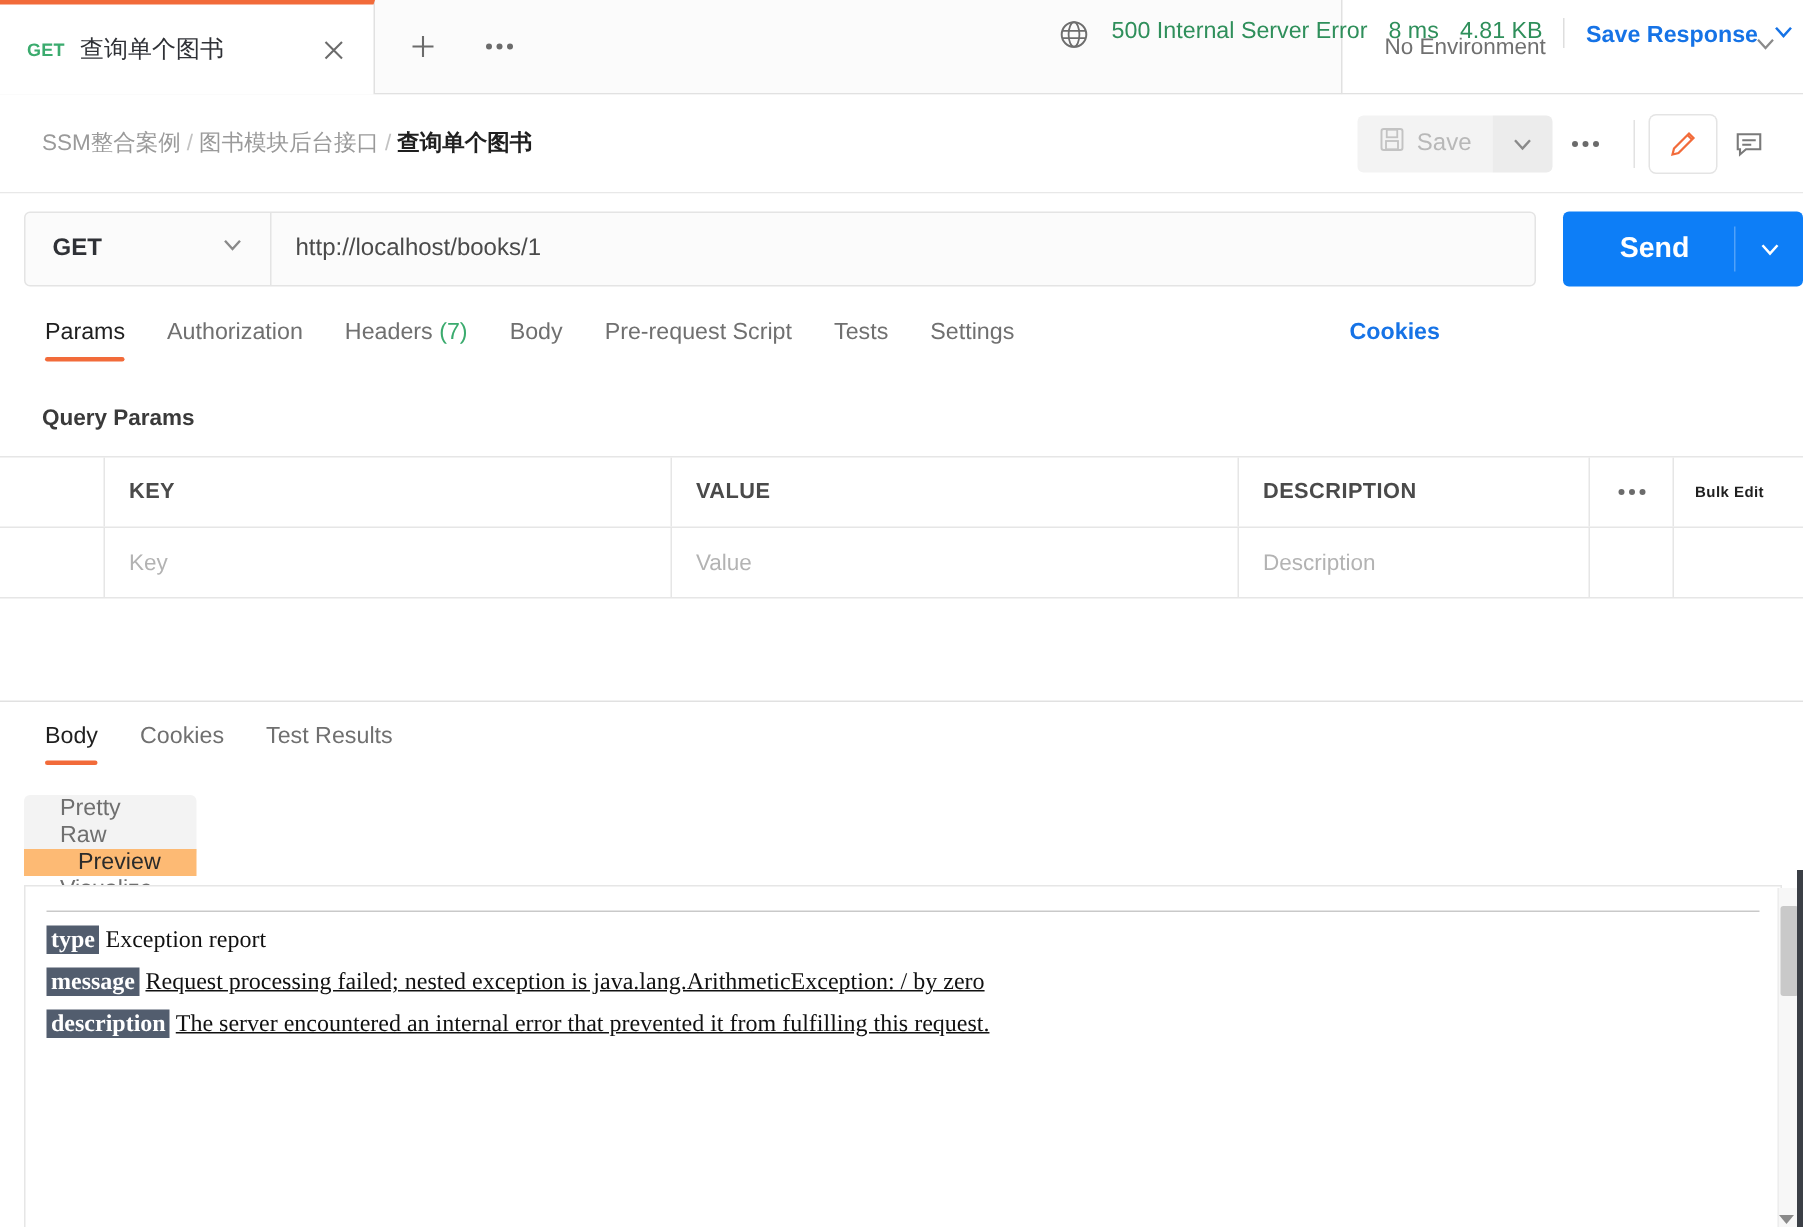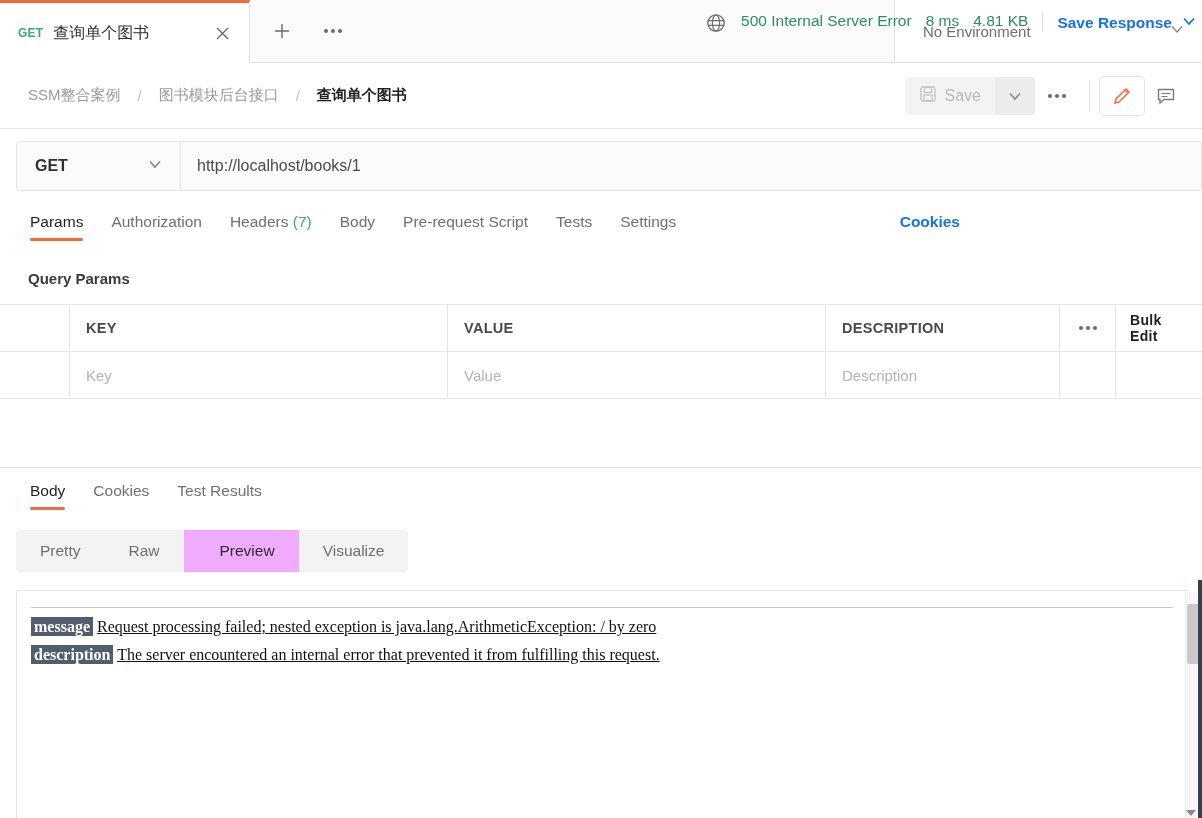--- a/index.html
+++ b/index.html
@@ -25,21 +25,21 @@
   .tab-plus { position:absolute; left:265px; top:14px; width:34px; height:34px; display:flex; align-items:center; justify-content:center; color:#6b6b6b; font-size:26px; font-weight:300; cursor:pointer; }
   .tab-dots { position:absolute; left:316px; top:20px; width:34px; height:22px; display:flex; align-items:center; justify-content:center; cursor:pointer; }
   .tabstrip-blank { position:absolute; left:250px; top:0; right:308px; height:63px; background:#fbfbfb; border-bottom:1px solid #e1e1e1; }
   .env-box { position:absolute; right:0; top:0; width:308px; height:63px; background:#fff; border-left:1px solid #e1e1e1; border-bottom:1px solid #e1e1e1; display:flex; align-items:center; padding:0 16px 0 28px;margin-left:41px; }
   .env-label { font-size:15px; color:#707070; flex:1; }
   .dots { display:inline-flex; gap:3px; align-items:center; }
   .dots i { width:4px; height:4px; border-radius:50%; background:#6b6b6b; display:block; }
 
   
   .crumbbar { position:absolute; left:0; top:63px; width:1202px; height:66px; background:#fff; border-bottom:1px solid #e8e8e8; display:flex; align-items:center; padding:0 14px 0 28px; }
-  .crumbs { flex:1; font-size:15px; color:#9a9a9a; display:flex; align-items:center; gap:17px; white-space:nowrap; }
+  .crumbs { flex:1; font-size:15px; color:#9a9a9a; display:flex; align-items:center; gap:4px; white-space:nowrap; }
   .crumbs .sep { color:#c2c2c2; }
   .crumbs .current { color:#1f1f1f; font-weight:700; }
   .save-btn { height:38px; display:flex; align-items:center; gap:8px; padding:0 14px; background:#f3f3f3; border-radius:4px 0 0 4px; color:#b8b8b8; font-size:16px; }
   .save-caret { height:38px; width:40px; background:#ececec; border-radius:0 4px 4px 0; display:flex; align-items:center; justify-content:center; color:#9a9a9a; cursor:pointer; }
   .hdr-dots { width:44px; height:38px; display:flex; align-items:center; justify-content:center; cursor:pointer; }
   .vsep { width:1px; height:32px; background:#e2e2e2; margin:0 10px; }
   .icon-btn { width:44px; height:38px; border-radius:4px; display:flex; align-items:center; justify-content:center; cursor:pointer; }
   .icon-btn.sel { background:#fff; box-shadow:0 0 0 1px #e4e4e4; }
 
   
@@ -64,38 +64,38 @@
   .tbl { position:absolute; left:0; top:304px; width:1202px; border-top:1px solid #e6e6e6; }
   .trow { display:flex; height:47px; border-bottom:1px solid #e6e6e6; }
   .tcell { display:flex; align-items:center; padding:0 16px; border-right:1px solid #e6e6e6; font-size:15px; }
   .c-chk { width:70px; padding:0; }
   .c-key { width:378px; }
   .c-val { width:378px; }
   .c-desc { width:234px; }
   .c-dots { width:56px; justify-content:center; }
   .c-bulk { flex:1; padding-left:14px; }
   .thead .tcell { font-weight:700; color:#4a4a4a; letter-spacing:.3px; font-size:14.5px; }
-  .thead .c-bulk { color:#1f1f1f; font-weight:700; font-size:14px; cursor:pointer; }
+  .thead .c-bulk { color:#1f1f1f; font-weight:700; font-size:10px; cursor:pointer; }
   .phold { color:#b3b3b3; }
 
   
   .pane-div { position:absolute; left:0; top:467px; width:1202px; height:1px; background:#e1e1e1; }
 
   
   .resrow { position:absolute; left:0; top:468px; width:1202px; height:54px; display:flex; align-items:flex-start; padding:0 0 0 16px; }
   .status-area { position:absolute; right:0; top:12px; display:flex; align-items:flex-start; gap:14px; padding-right:4px; }
   .globe { width:22px; height:22px; }
   .st-txt { font-size:15.5px; color:#2f8f5b; }
   .st-sep { width:1px; height:20px; background:#dedede; }
   .save-resp { font-size:15.5px; font-weight:700; color:#1673e6; cursor:pointer; display:flex; align-items:center; gap:8px; }
 
   
-  .seg { position:absolute; left:16px; top:530px; height:42px; background:#f3f3f3; border-radius:4px; display:flex; align-items:stretch; }
+  .seg { position:absolute; left:16px; top:530px; height:42px; background:#f3f3f3; border-radius:4px; display:flex; align-items:stretch;flex-direction:column; }
   .seg div { display:flex; align-items:center; padding:0 24px; font-size:15.5px; color:#6f6f6f; cursor:pointer; }
-  .seg div.on { background:#f0abfc; color:#2b2b2b;padding-left:36px; }
+  .seg div.on { background:#fdba74; color:#2b2b2b;padding-left:36px; }
 
   
   .preview { position:absolute; left:16px; top:590px; width:1172px; height:228px; background:#fff; border:1px solid #e6e6e6; border-bottom:none; overflow:hidden; }
   .tomcat-head { background:#525d6e; color:#fff; font-family:"Liberation Serif", serif; font-weight:700; font-size:27px; line-height:1.25; padding:8px 14px 10px; }
   .tomcat-rule { height:1px; background:#c9c9c9; margin:16px 14px 0; }
   .tline { padding:10px 14px 0; font-size:16px; color:#111; font-family:"Liberation Serif", serif; }
   .hl { background:#525d6e; color:#fff; font-weight:700; padding:1px 3px; }
   .ul { text-decoration:underline; }
   .pv-scroll { position:absolute; right:2px; top:592px; width:15px; height:226px; background:#f7f7f7; border-left:1px solid #ededed; }
   .pv-thumb { position:absolute; right:3px; top:604px; width:12px; height:60px; background:#c9c9c9; border-radius:2px; }
@@ -196,20 +196,28 @@
       <div class="method-sel">
         <span>GET</span>
         <span>
           <svg width="18" height="18" viewBox="0 0 18 18">
               <path d="M4 6.5 L9 12 L14 6.5" stroke="#8a8a8a" stroke-width="1.6" fill="none"></path>
             </svg>
         </span>
       </div>
       <div class="url-input" placeholder="Enter request URL">http://localhost/books/1</div>
     </div>
+    <div class="send-wrap">
+      <span class="send-label">Send</span>
+      <span class="send-caret">
+        <svg width="18" height="18" viewBox="0 0 18 18">
+            <path d="M4 6.5 L9 12 L14 6.5" stroke="#ffffff" stroke-width="1.7" fill="none"></path>
+          </svg>
+      </span>
+    </div>
   </div>
 
   <div class="reqtabs">
     <div class="rtab active">
       <span>Params</span>
     </div>
     <div class="rtab">
       <span>Authorization</span>
     </div>
     <div class="rtab">
@@ -299,20 +307,24 @@
     <div>Pretty</div>
     <div>Raw</div>
     <div class="on">Preview</div>
     <div>Visualize</div>
   </div>
 
   <div class="preview">
     <div class="tomcat-rule"></div>
 
     <div class="tline">
+      <span class="hl">type</span>
+      <span>Exception report</span>
+    </div>
+    <div class="tline">
       <span class="hl">message</span>
       <span class="ul">Request processing failed; nested exception is java.lang.ArithmeticException: / by zero</span>
     </div>
     <div class="tline">
       <span class="hl">description</span>
       <span class="ul">The server encountered an internal error that prevented it from fulfilling this request.</span>
     </div>
   </div>
 
   <div class="pv-scroll">

